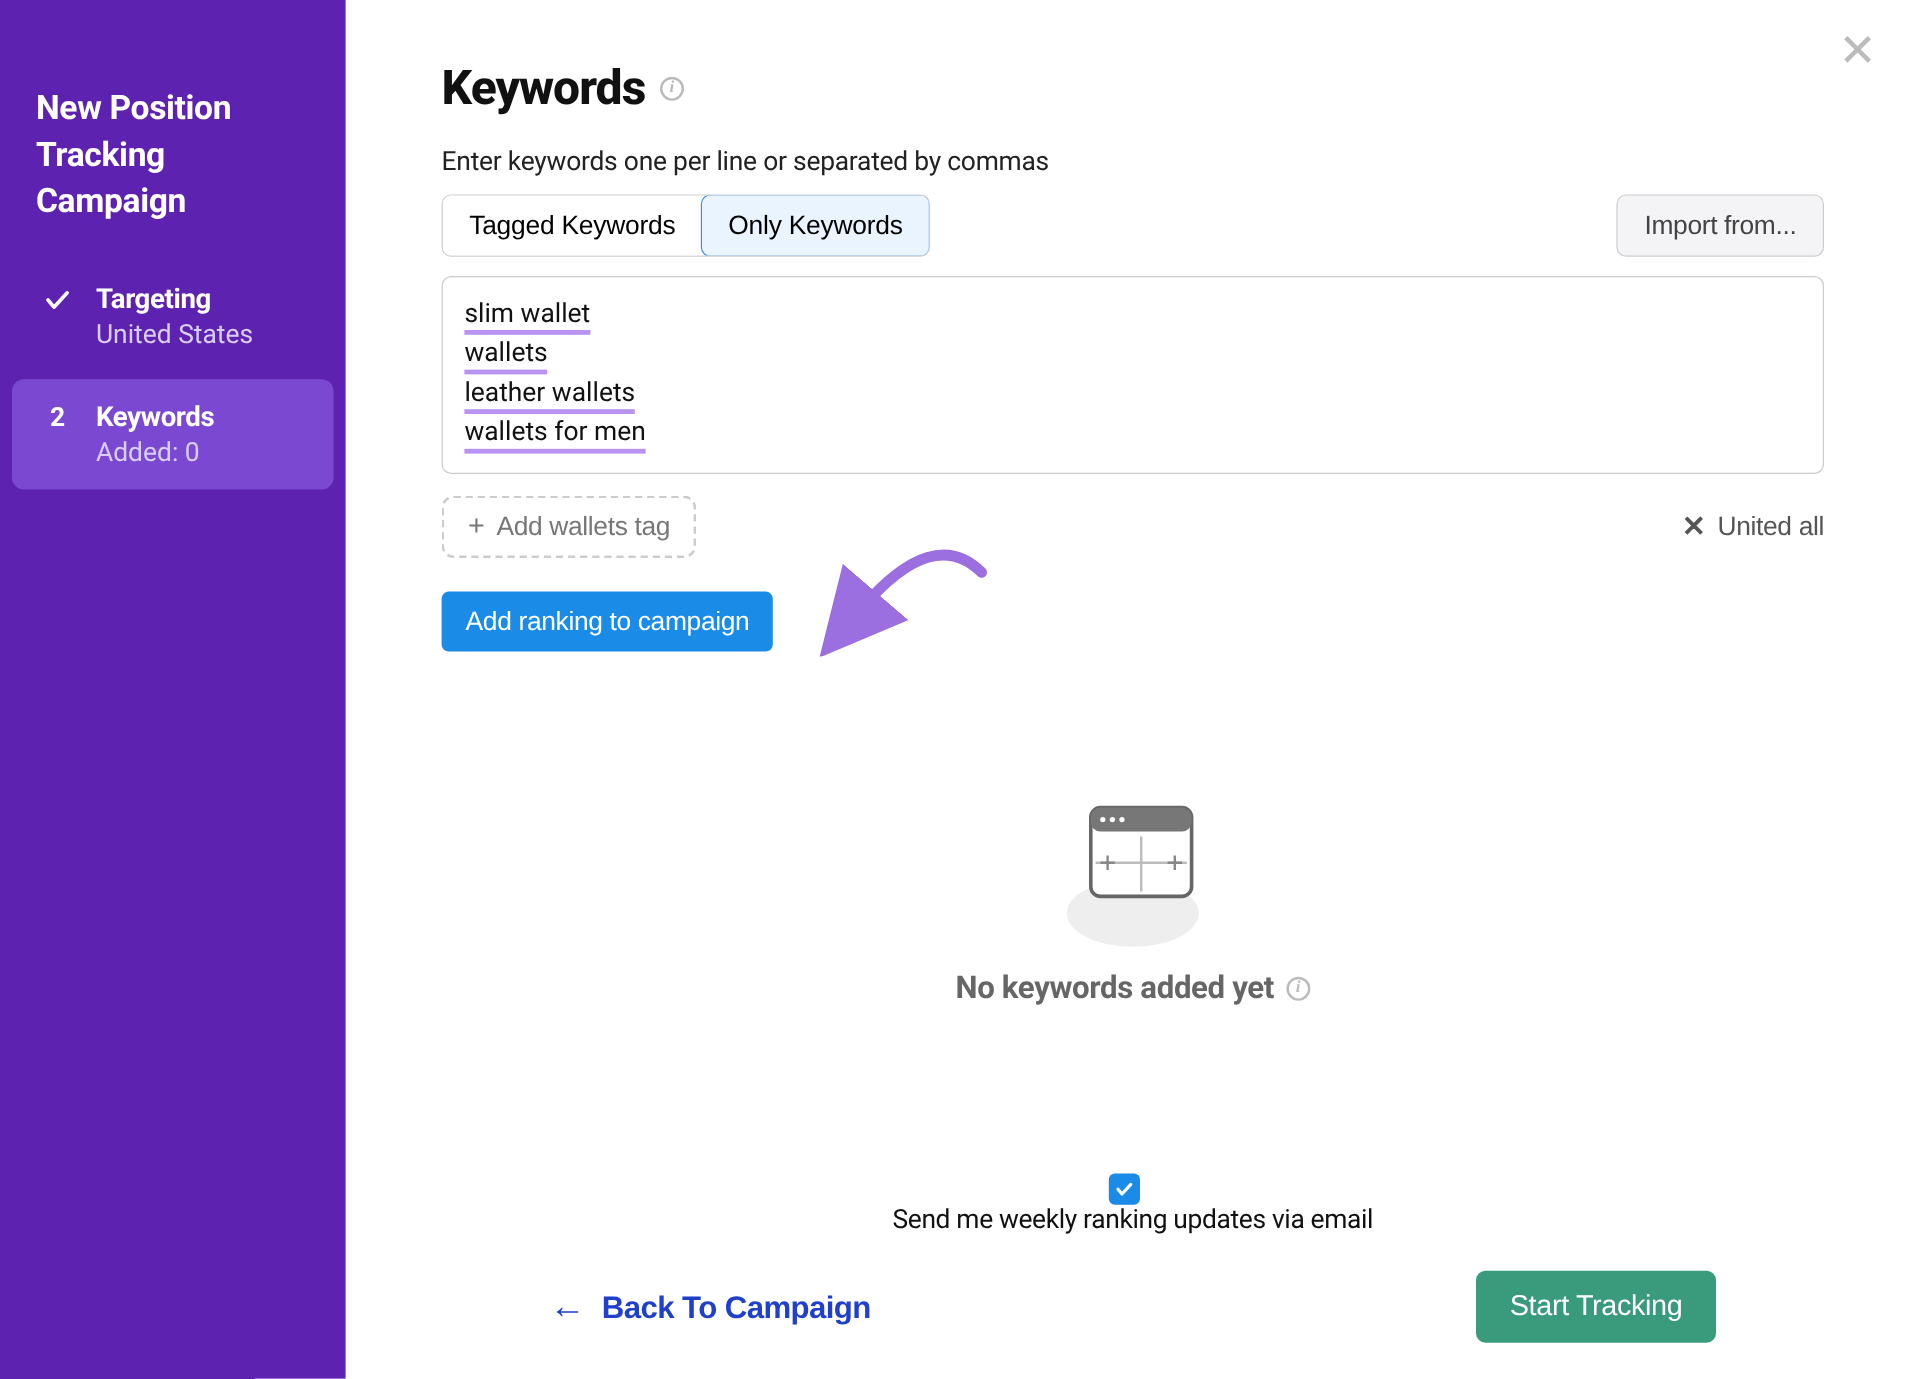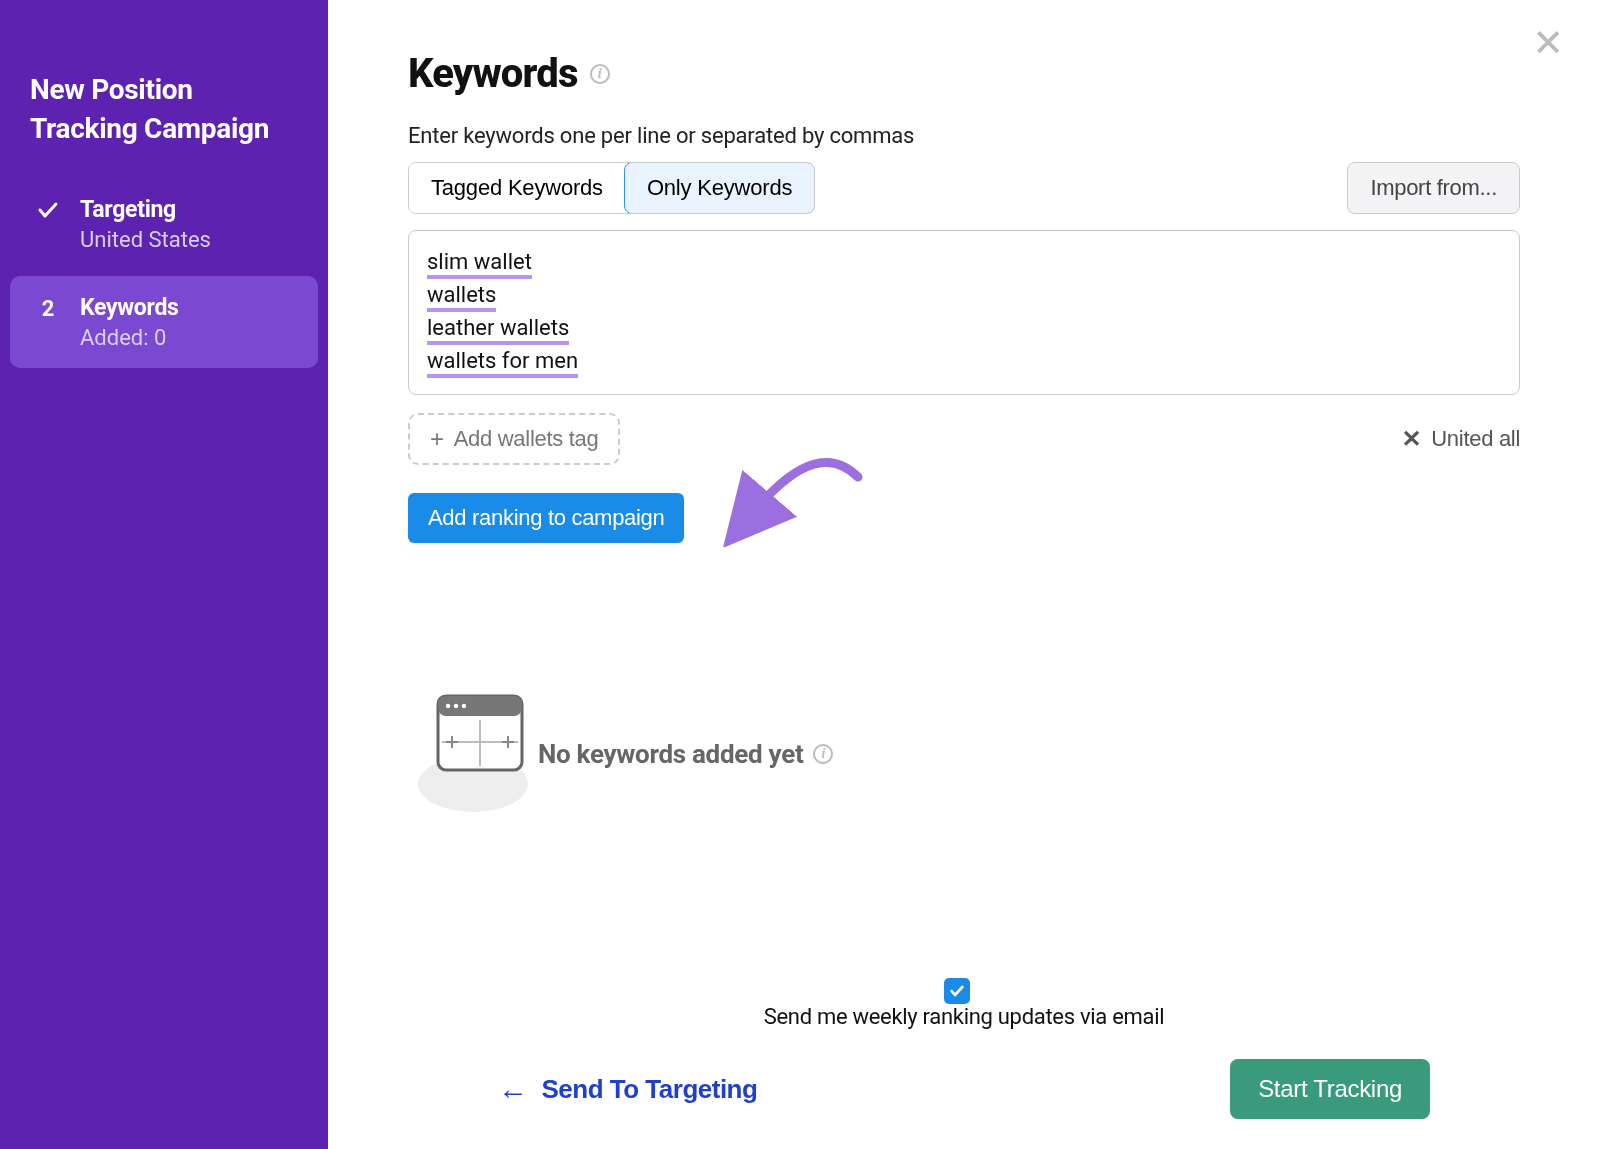--- a/index.html
+++ b/index.html
@@ -6,21 +6,21 @@
   body {
     font-family: -apple-system, BlinkMacSystemFont, "Segoe UI", Roboto, Helvetica, Arial, sans-serif;
     width: 1600px;
     height: 1149px;
     background: #fff;
     display: flex;
     position: relative;
     color: #111;
   }
   .sidebar {
-    width: 328px;
+    width: 288px;
     background: #5d22b0;
     padding: 20px 10px;
     color: #fff;
   }
   .sidebar-title {
     font-size: 28px;
     font-weight: 700;
     line-height: 1.4;
     padding: 50px 20px 30px 20px;
     letter-spacing: -0.3px;
@@ -198,22 +198,23 @@
     left: 310px;
     top: -46px;
     width: 160px;
     height: 100px;
     pointer-events: none;
   }
 
   .empty-state {
     flex: 1;
     display: flex;
-    flex-direction: row;
-    align-items: center;
+    flex-direction: column;
+    align-items: center;
+    justify-content: center;
     margin-top: 10px;
   }
   .empty-illustration { width: 130px; height: 140px; }
   .empty-text-row { display: flex; align-items: center; margin-top: 16px; }
   .empty-text {
     font-size: 26px;
     font-weight: 700;
     color: #666;
     margin-right: 10px;
     letter-spacing: -0.3px;
@@ -373,17 +374,17 @@
       <svg width="16" height="16" viewBox="0 0 24 24" fill="none" stroke="#fff" stroke-width="4" stroke-linecap="round" stroke-linejoin="round">
           <polyline points="4 12 9 18 20 6"></polyline>
         </svg>
     </span>
     <span class="email-label">Send me weekly ranking updates via email</span>
   </div>
 
   <div class="footer-row">
     <button class="back-link">
       <span class="arrow">←</span>
-      <span>Send To Targeting</span>
+      <span>Back To Campaign</span>
     </button>
     <button class="start-btn">Start Tracking</button>
   </div>
 </div>
 
 </body></html>

